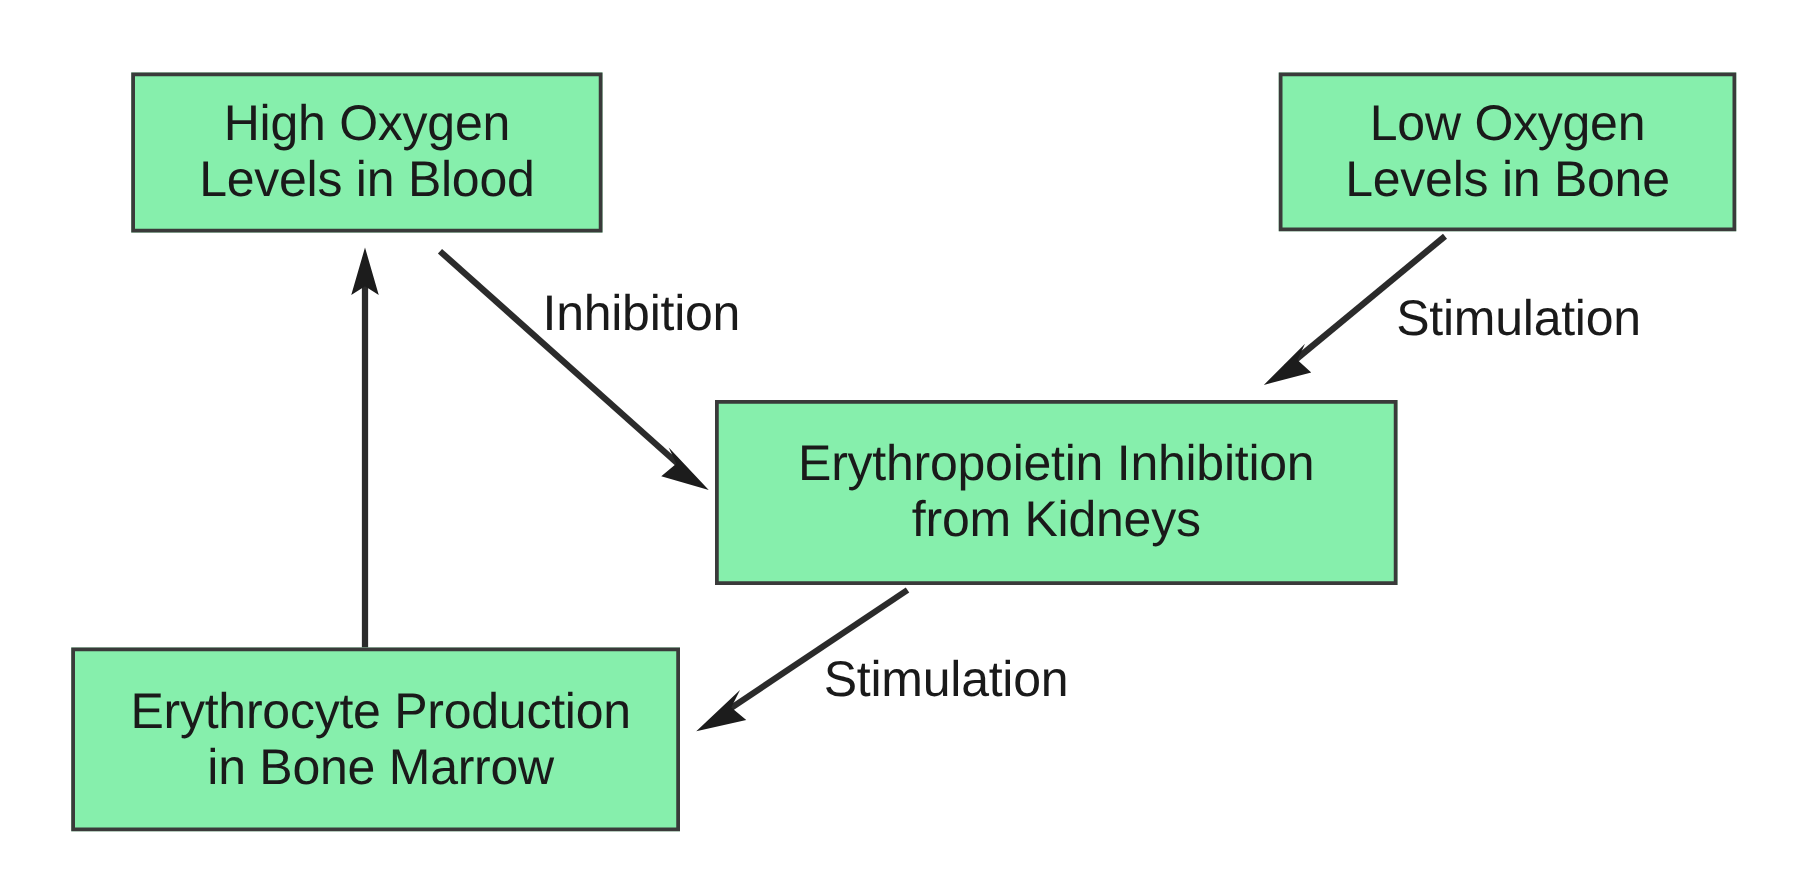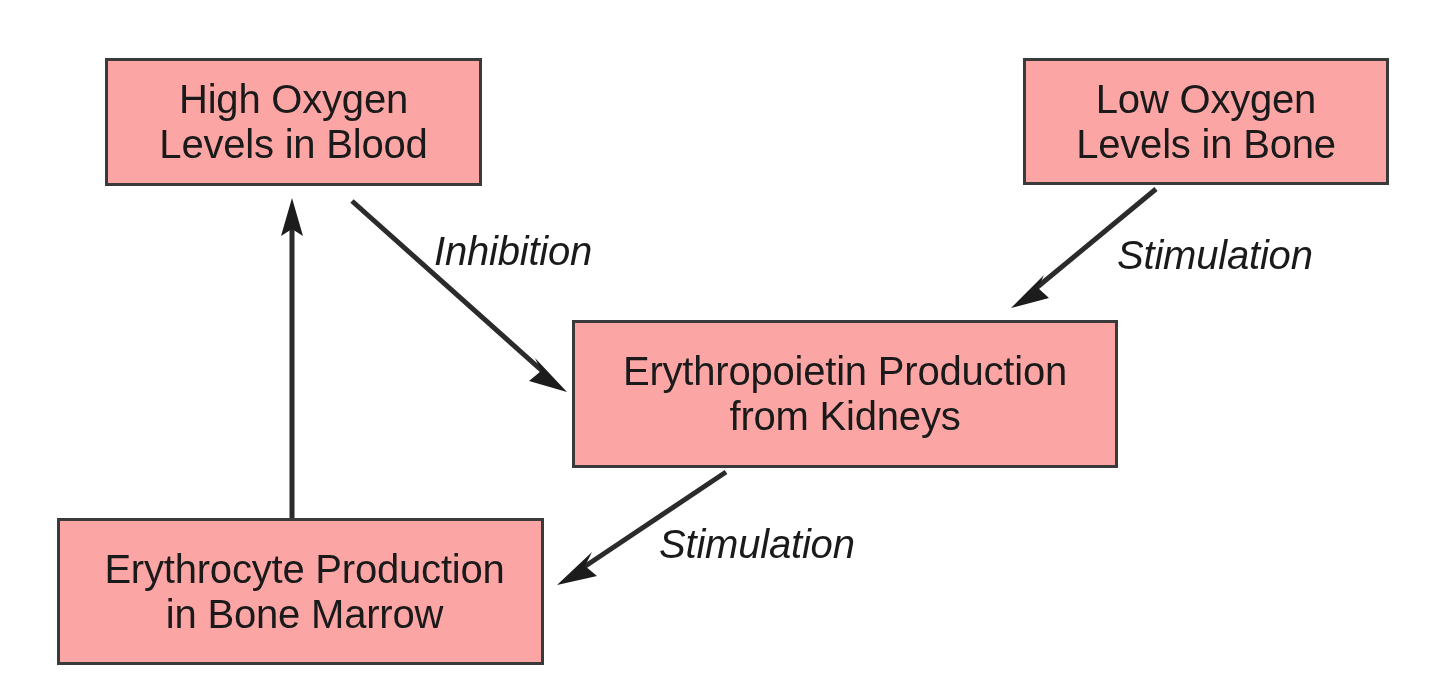--- a/index.html
+++ b/index.html
@@ -23,21 +23,21 @@
     left: 0;
     top: 0;
     width: 1440px;
     height: 696px;
     pointer-events: none;
   }
   .node-box {
     position: absolute;
     box-sizing: border-box;
     border: 3px solid #3a3a3a;
-    background: #fca5a5;
+    background: #86efac;
     display: flex;
     align-items: center;
     justify-content: center;
     text-align: center;
     color: #1a1a1a;
     line-height: 1.12;
     white-space: pre;
     letter-spacing: -0.2px;
   }
   #node-high-oxygen {
@@ -71,21 +71,20 @@
   #node-erythrocyte-production .node-text {
     position: relative;
     left: 4px;
   }
   .edge-label {
     position: absolute;
     color: #1a1a1a;
     font-size: 40px;
     white-space: nowrap;
     letter-spacing: -0.2px;
-    font-style: italic;
   }
   #label-inhibition {
     left: 434px;
     top: 229px;
   }
   #label-stimulation-right {
     left: 1117px;
     top: 233px;
   }
   #label-stimulation-bottom {
@@ -125,21 +124,21 @@
     <span class="node-text">High Oxygen
 Levels in Blood</span>
   </div>
 
   <div class="node-box" id="node-low-oxygen">
     <span class="node-text">Low Oxygen
 Levels in Bone</span>
   </div>
 
   <div class="node-box" id="node-epo-secretion">
-    <span class="node-text">Erythropoietin Production
+    <span class="node-text">Erythropoietin Inhibition
 from Kidneys</span>
   </div>
 
   <div class="node-box" id="node-erythrocyte-production">
     <span class="node-text">Erythrocyte Production
 in Bone Marrow</span>
   </div>
 
   <div class="edge-label" id="label-inhibition">Inhibition</div>
 

